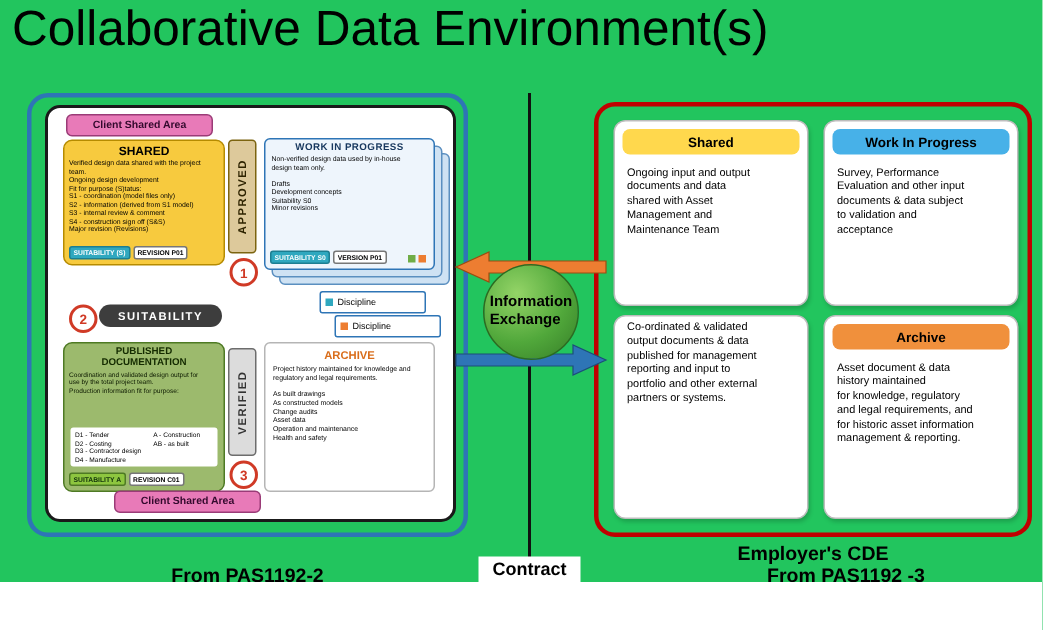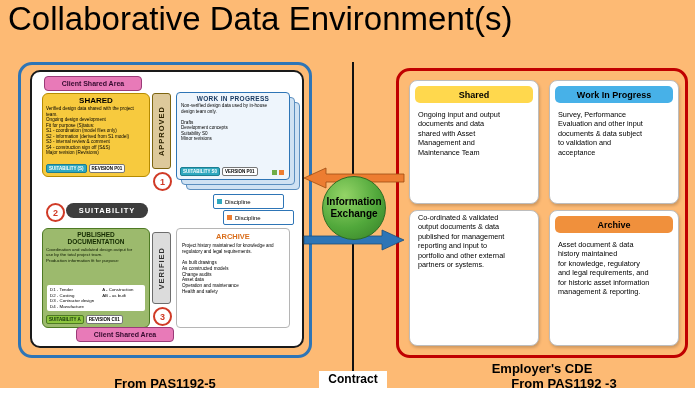--- a/index.html
+++ b/index.html
@@ -1,28 +1,28 @@
 <!DOCTYPE html>
 <html><head>
 <meta charset="utf-8">
 <style>
   html,body{margin:0;padding:0;background:#fff;font-family:"Liberation Sans",sans-serif;color:#000;}
-  #page{position:relative;width:695px;height:388px;background:#fdba74;overflow:hidden;}
+  #page{position:relative;width:695px;height:388px;background:#22c55e;overflow:hidden;}
   .abs{position:absolute;}
   .pre{white-space:pre-line;}
 
   #title{left:8px;top:0;font-size:33px;font-weight:400;letter-spacing:0;}
 
   
   #contract-line{left:352px;top:62px;width:2px;height:358px;background:#111;z-index:0;}
   #arrows{left:302px;top:166px;z-index:2;}
   #exchange-circle{left:322px;top:176px;width:62px;height:62px;border-radius:50%;
     background:radial-gradient(circle at 35% 30%,#94d467,#51a83b 55%,#357d27);
     border:1px solid #2c6b22;display:flex;align-items:center;justify-content:center;
-    text-align:center;font-size:10px;font-weight:bold;z-index:3;line-height:1.25;}
+    font-size:10px;font-weight:bold;z-index:3;line-height:1.25;}
   #contract-text{left:319px;top:371px;width:68px;background:#fff;text-align:center;
     font-weight:bold;font-size:12px;line-height:1.2;z-index:4;padding:1px 0;}
 
   
   #blue-box{left:18px;top:62px;width:288px;height:290px;border:3px solid #2e75b6;border-radius:14px;}
   #inner-box{left:30px;top:70px;width:270px;height:274px;border:2px solid #1a1a1a;border-radius:10px;background:#fff;}
   .pink-pill{background:#e87ab8;border:1px solid #9a3b77;border-radius:4px;font-size:7px;font-weight:bold;
     color:#33092d;display:flex;align-items:center;justify-content:center;z-index:2;}
   #cs-top{left:44px;top:76px;width:96px;height:13px;}
   #cs-bottom{left:76px;top:327px;width:96px;height:13px;}
@@ -208,21 +208,21 @@
 As built drawings
 As constructed models
 Change audits
 Asset data
 Operation and maintenance
 Health and safety</div>
   </div>
 
   <div class="abs pink-pill" id="cs-bottom">Client Shared Area</div>
 
-  <div class="caption" id="left-cap2">From PAS1192-5</div>
+  <div class="caption" id="left-cap2">From PAS1192-2</div>
 
   <div class="abs" id="red-box"></div>
 
   <div class="card" id="card-shared">
     <div class="card-header">Shared</div>
     <div class="card-body pre">Ongoing input and output
 documents and data
 shared with Asset
 Management and
 Maintenance Team</div>

